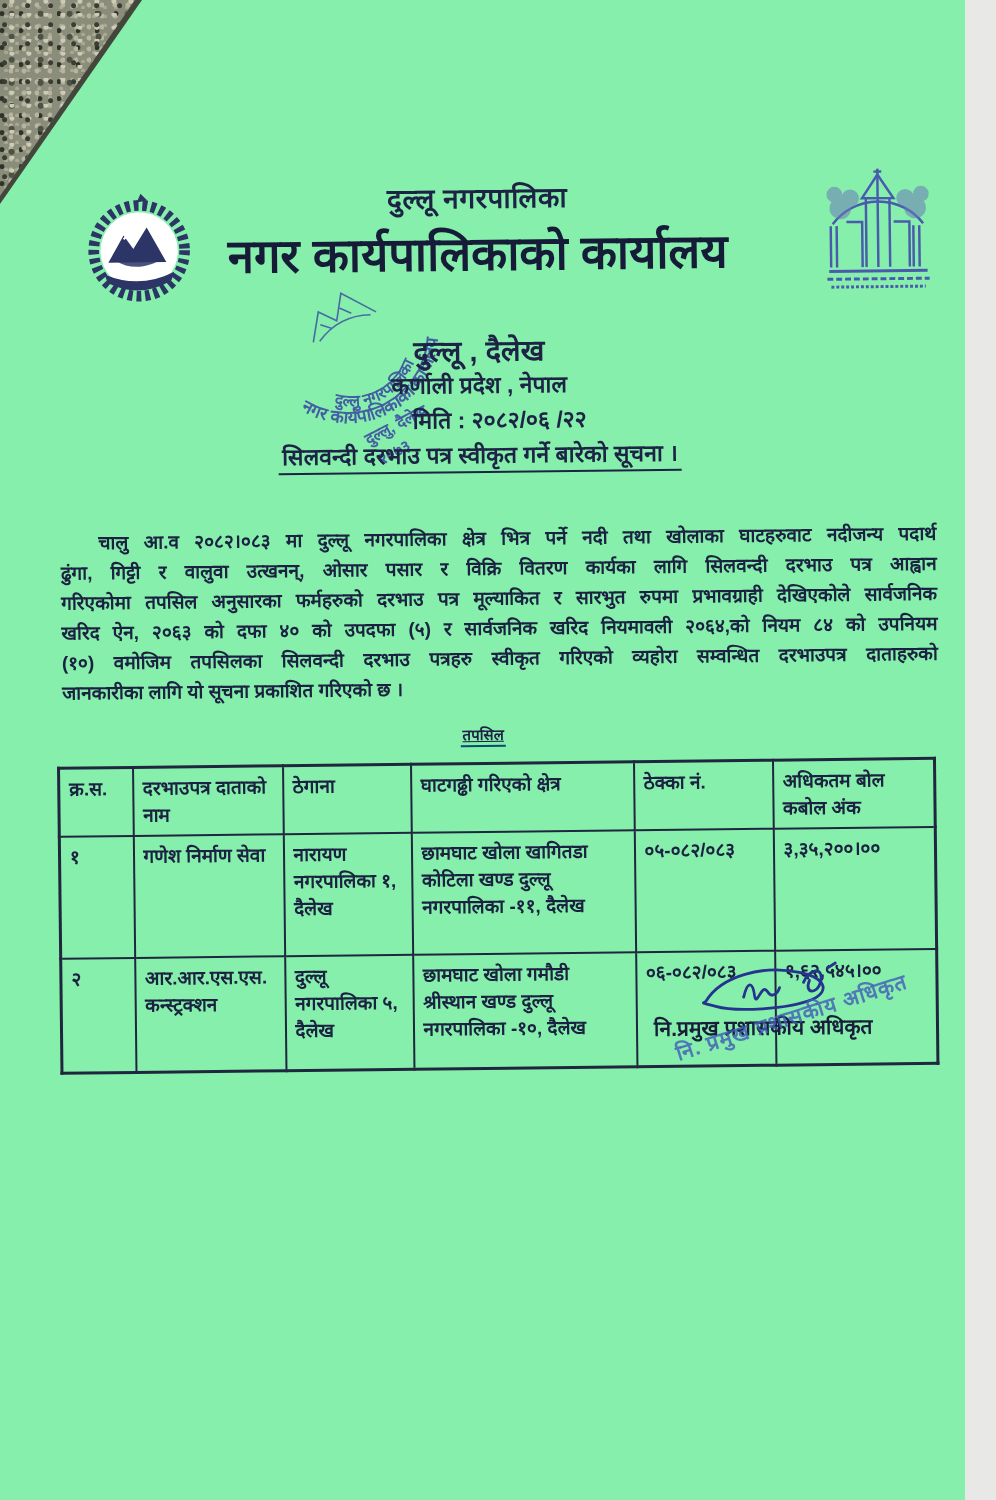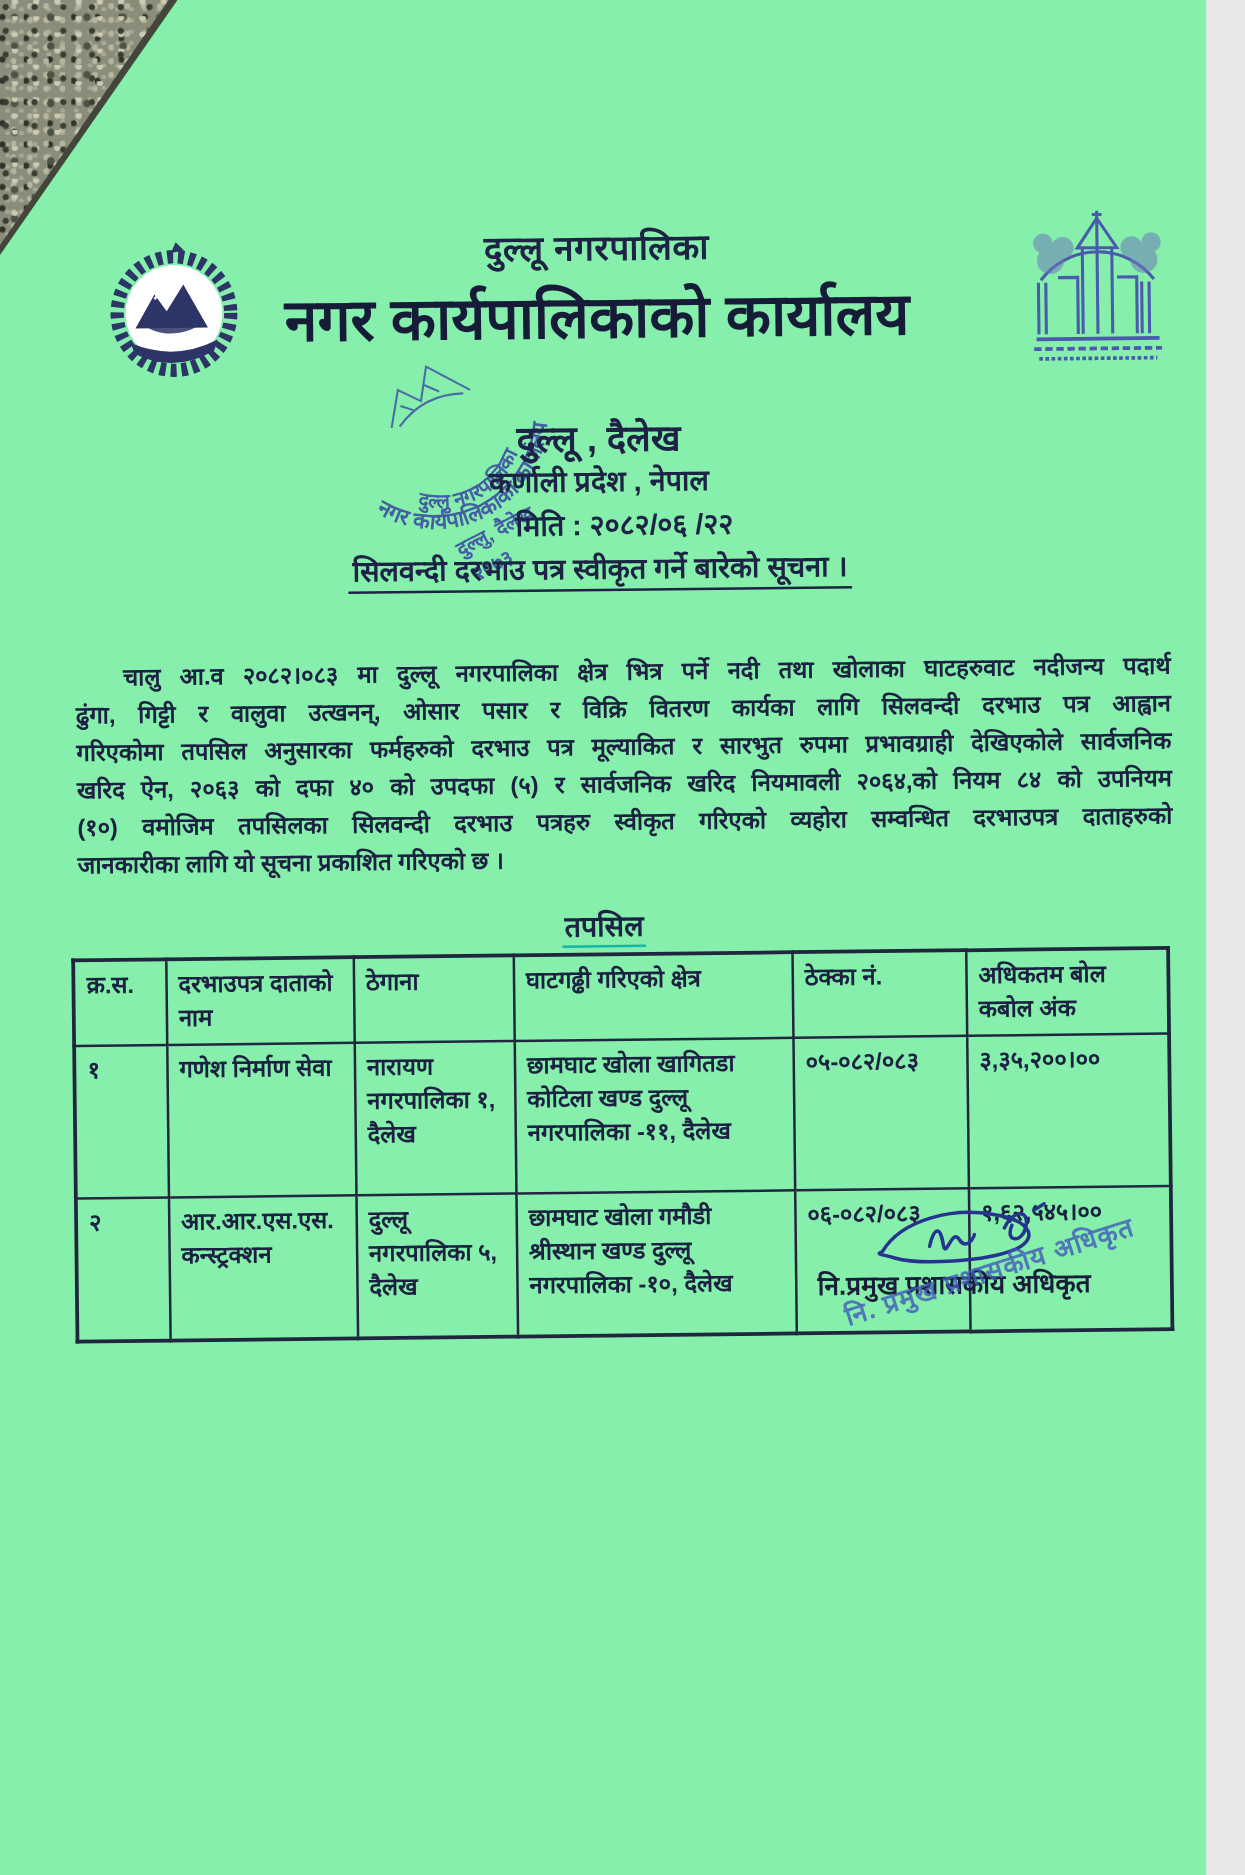--- a/index.html
+++ b/index.html
@@ -30,21 +30,21 @@
   .addr1{position:absolute;top:330px;left:0;right:0;text-align:center;font-size:29px;font-weight:bold;}
   .addr2{position:absolute;top:368px;left:0;right:0;text-align:center;font-size:23px;font-weight:bold;}
   .dateline{position:absolute;top:403px;left:40px;right:0;text-align:center;font-size:23px;font-weight:bold;}
   .notice-title{position:absolute;top:438px;left:0;right:0;text-align:center;}
   .notice-title span{font-size:23px;font-weight:bold;border-bottom:2px solid #1d2344;padding:0 4px 3px;}
   .bodytext{position:absolute;top:524px;left:62px;width:876px;font-size:19px;font-weight:600;
         line-height:30px;color:#1b2140;}
   .bodytext .jl{text-align:justify;text-align-last:justify;}
   .bodytext .first{text-indent:38px;}
   .tapasil{position:absolute;top:724px;left:0;right:0;text-align:center;}
-  .tapasil span{font-size:23px;font-weight:bold;border-bottom:2px solid #14b8a6;padding:0 2px 2px;}
+  .tapasil span{font-size:15px;font-weight:bold;border-bottom:2px solid #0c4a6e;padding:0 2px 2px;text-decoration:underline;}
   table.tap{position:absolute;top:762px;left:56px;width:876px;border-collapse:collapse;
         border:3px solid #20263e;table-layout:fixed;}
   table.tap th,table.tap td{border:2px solid #20263e;vertical-align:top;padding:6px 9px;
         font-size:19px;line-height:27px;text-align:left;color:#1b2140;word-wrap:break-word;}
   table.tap th{font-weight:bold;height:48px;}
   table.tap td{font-weight:600;}
   td.sn,th.sn{text-align:center;}
   tr.r1 td{height:108px;}
   tr.r2 td{height:100px;}
   .c0{width:74px}.c1{width:150px}.c2{width:128px}.c3{width:223px}.c4{width:139px}.c5{width:162px}

